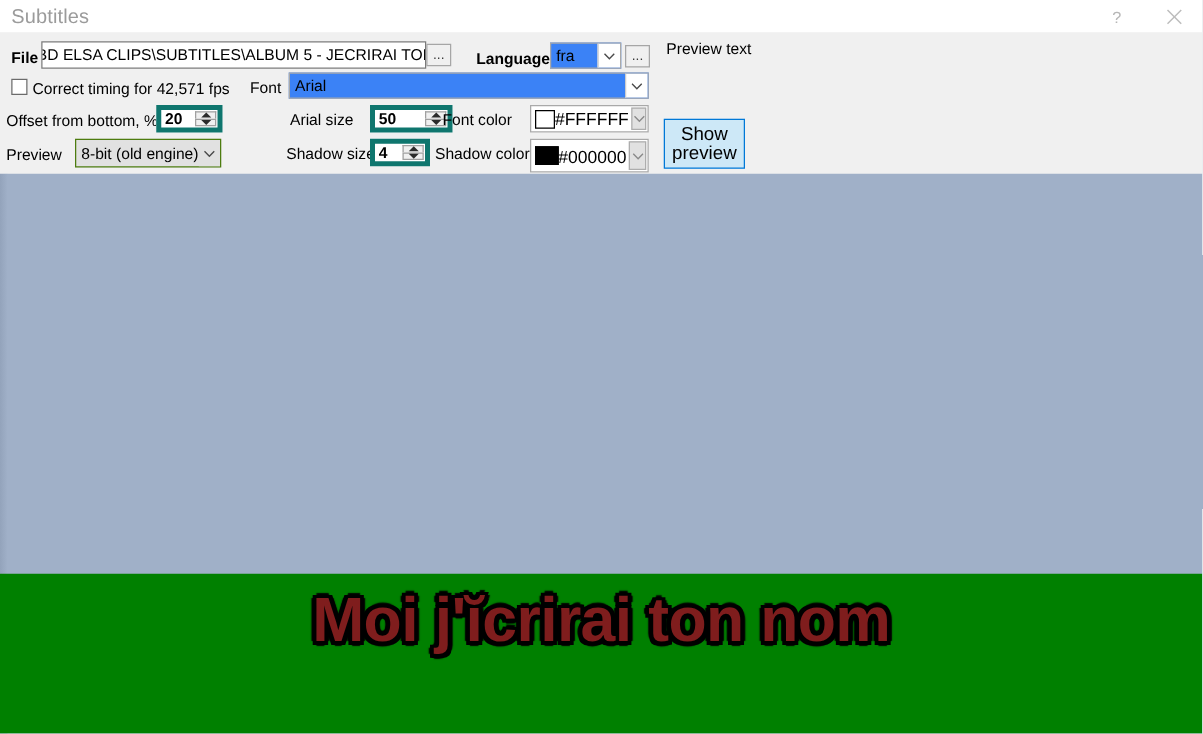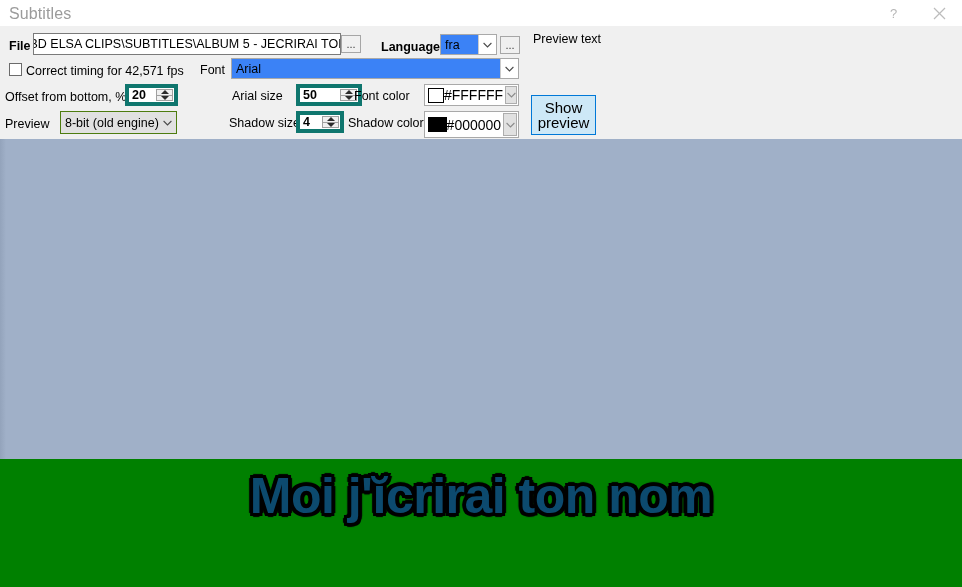--- a/index.html
+++ b/index.html
@@ -290,21 +290,21 @@
   .subtitle-line {
     position: absolute;
     left: 0;
     bottom: 64px;
     width: 962px;
     text-align: center;
     font-family: "Liberation Sans", sans-serif;
     font-weight: bold;
     font-size: 50px;
     line-height: 54px;
-    color: #0c4a6e;
+    color: #7f1d1d;
     letter-spacing: -0.5px;
     text-shadow:
       -3px -3px 0 #000, 0 -3px 0 #000, 3px -3px 0 #000,
       -3px  0   0 #000, 3px  0   0 #000,
       -3px  3px 0 #000, 0  3px 0 #000, 3px  3px 0 #000,
       -4px 0 1px #000, 4px 0 1px #000, 0 4px 1px #000, 0 -4px 1px #000;
     white-space: nowrap;
   }
 </style>
 </head>

